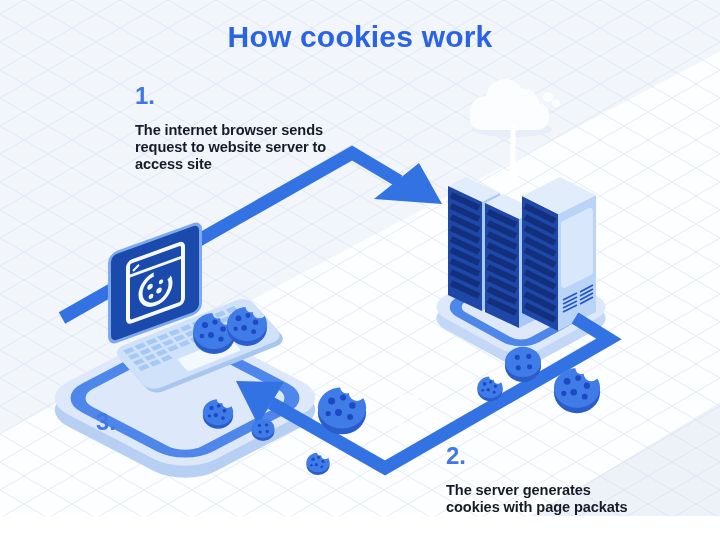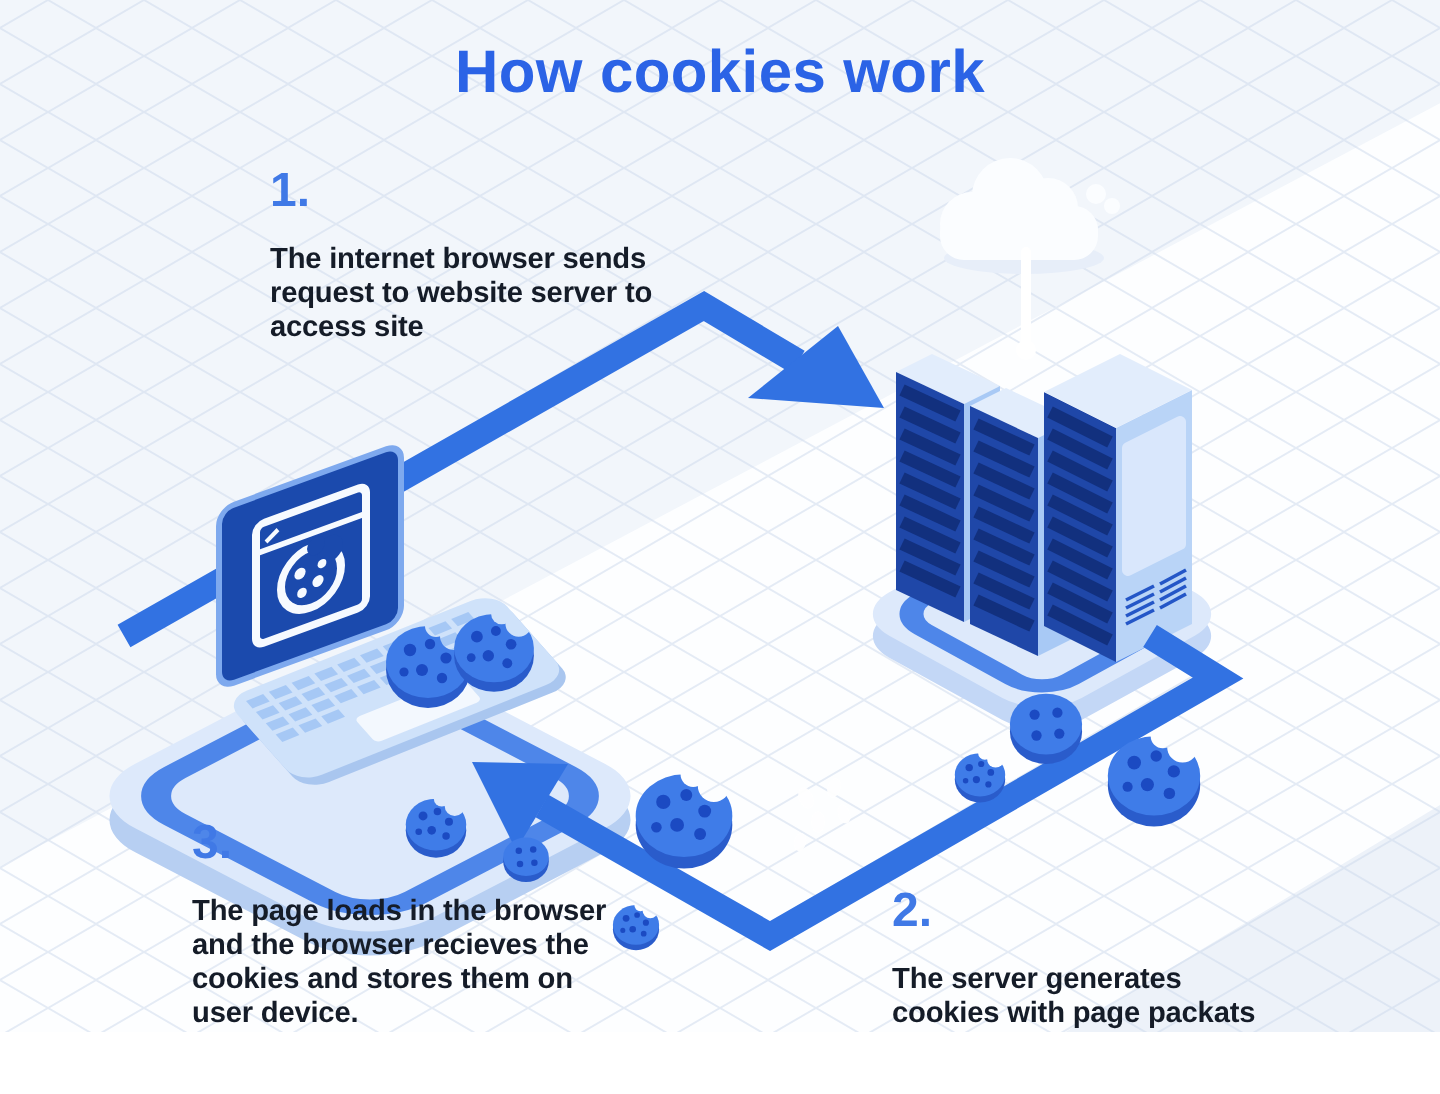--- a/index.html
+++ b/index.html
@@ -254,16 +254,15 @@
     <div class="txt">The internet browser sends request to website server to access site</div>
   </div>
 
   <div class="step step2">
     <div class="num">2.</div>
     <div class="txt">The server generates cookies with page packats and sends it back</div>
   </div>
 
   <div class="step step3">
     <div class="num">3.</div>
-    <div class="txt">The page loads in the browser and the browser recieves the cookies and stores them on user device.</div>
   </div>
 
 </div>
 
 </body></html>

